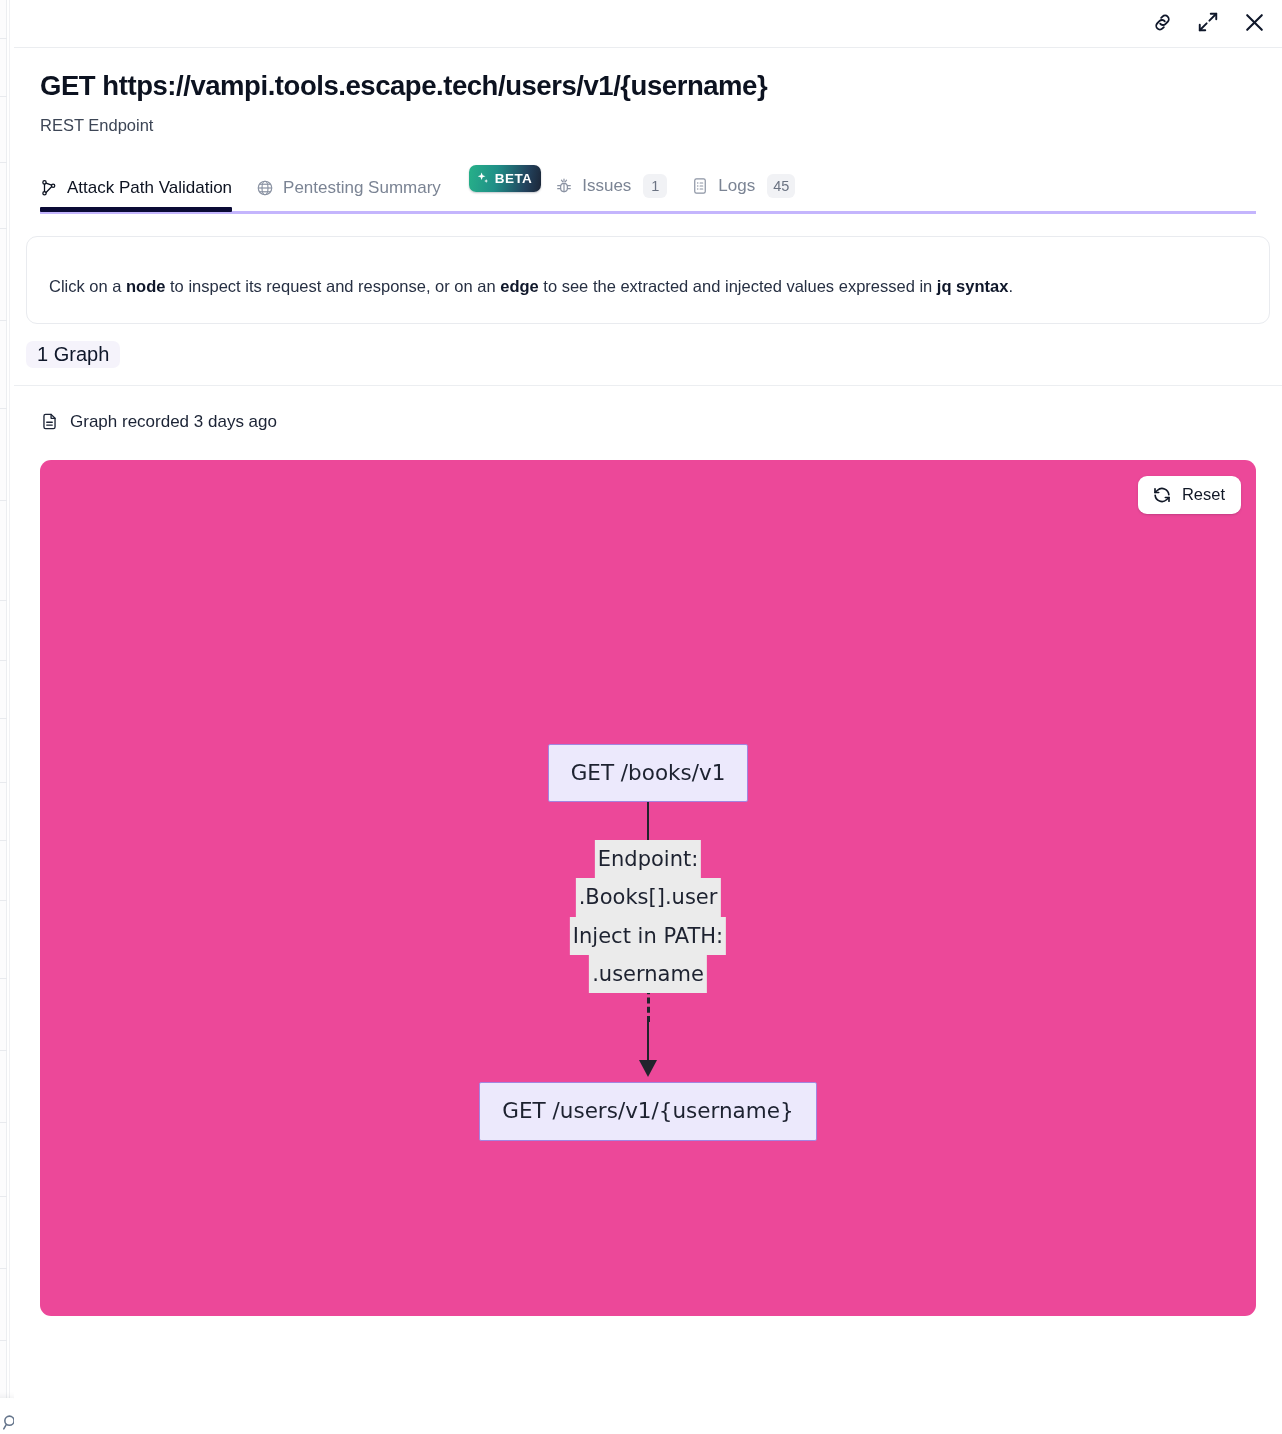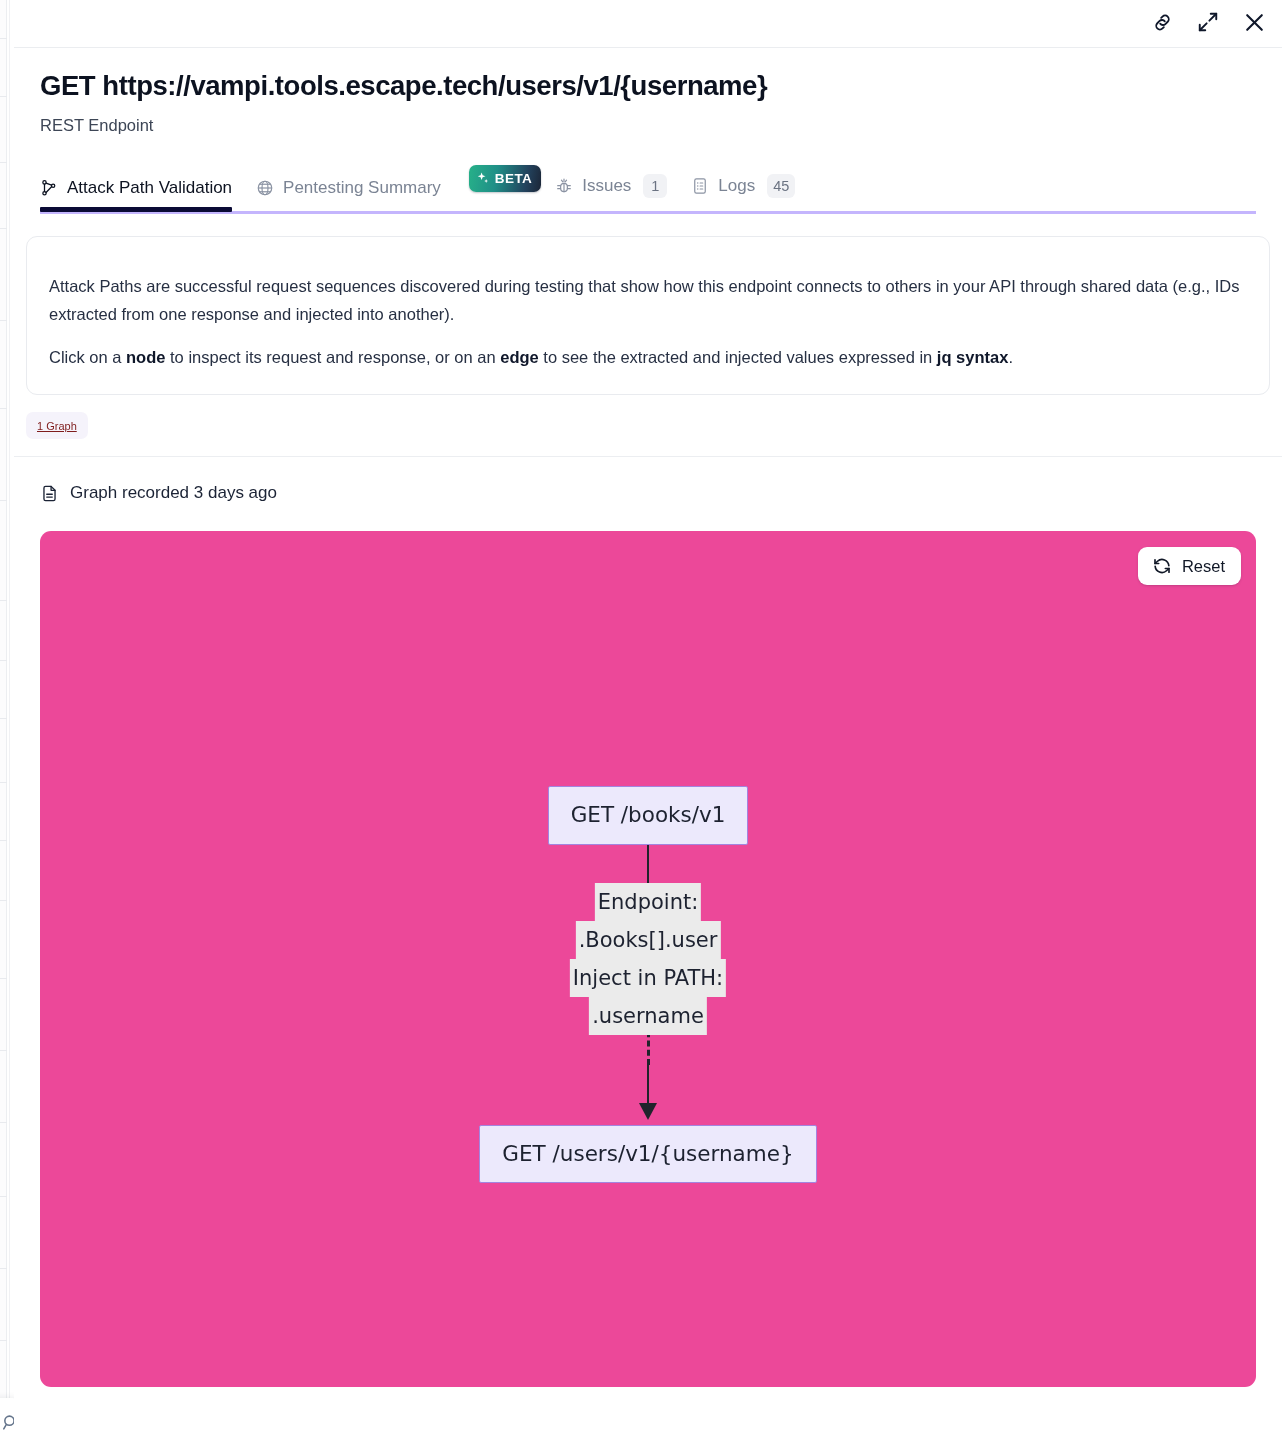--- a/index.html
+++ b/index.html
@@ -193,24 +193,23 @@
 
   
   .chip-row { padding: 17px 12px 0 12px; }
   .chip {
     display: inline-flex;
     align-items: center;
     height: 27px;
     padding: 0 11px;
     border-radius: 7px;
     background: #f5f3fb;
-    color: #7f1d1d;
-    font-size: 11px;
+    color: #0f172a;
+    font-size: 20px;
     cursor: pointer;
-    text-decoration: underline;
   }
 
   
   .graph-section {
     margin-top: 17px;
     border-top: 1px solid #eceef1;
     padding: 26px 26px 0 26px;
   }
   .graph-meta {
     display: flex;
@@ -242,21 +241,21 @@
     font-size: 16.5px;
     font-family: "Liberation Sans", sans-serif;
     color: #111827;
     cursor: pointer;
   }
 
   
   .flow {
     position: absolute;
     left: 0; right: 0;
-    top: 255px;
+    top: 284px;
     display: flex;
     flex-direction: column;
     align-items: center;
   }
   .node {
     display: inline-flex;
     align-items: center;
     justify-content: center;
     background: #ece9fc;
     border: 1.6px solid #a285e0;
@@ -460,21 +459,20 @@
           </svg>
         </span>
         <span>Logs</span>
         <span class="count-pill">45</span>
       </button>
 
     </div>
   </div>
 
   <div class="info-card">
-    <div class="info-para">Attack Paths are successful request sequences discovered during testing that show how this endpoint connects to others in your API through shared data (e.g., IDs extracted from one response and injected into another).</div>
     <div class="info-para" id="para2"><span>Click on a </span><b>node</b><span> to inspect its request and response, or on an </span><b>edge</b><span> to see the extracted and injected values expressed in </span><b>jq syntax</b><span>.</span></div>
   </div>
 
   <div class="chip-row">
     <span class="chip">1 Graph</span>
   </div>
 
   <div class="graph-section">
 
     <div class="graph-meta">

